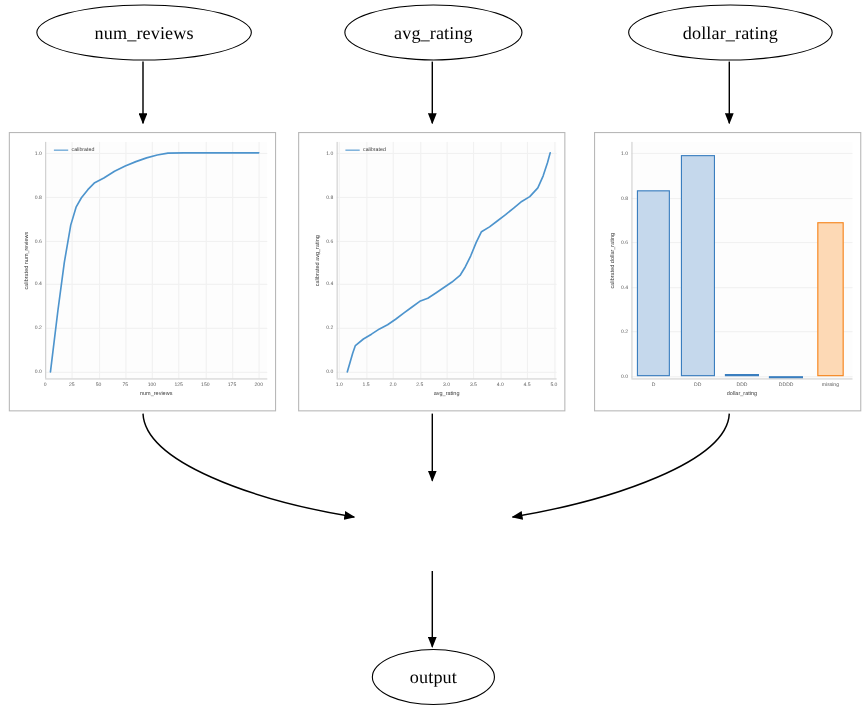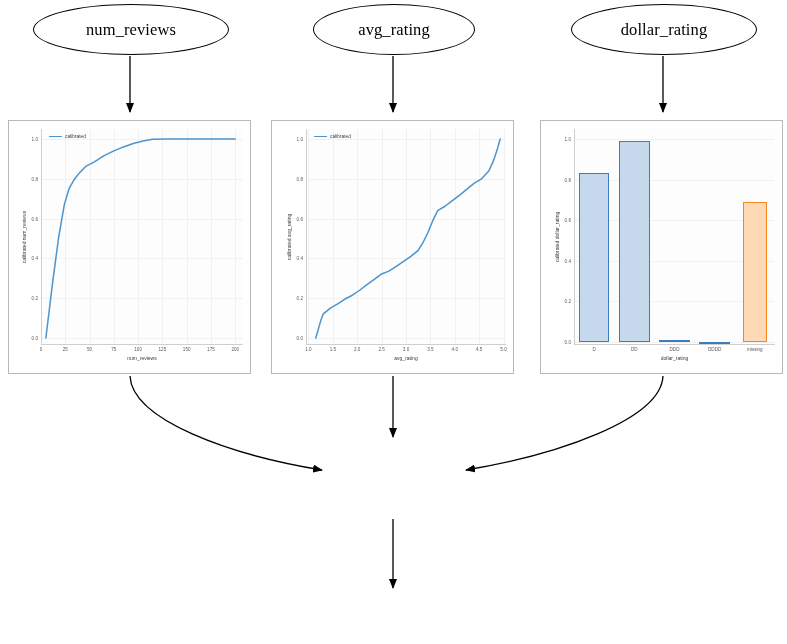--- a/index.html
+++ b/index.html
@@ -187,14 +187,17 @@
       <div class="tick y" style="left:17px;top:180.41px;width:13px;">0.2</div>
       <div class="tick y" style="left:17px;top:139.84px;width:13px;">0.4</div>
       <div class="tick y" style="left:17px;top:99.27px;width:13px;">0.6</div>
       <div class="tick y" style="left:17px;top:58.71px;width:13px;">0.8</div>
       <div class="tick y" style="left:17px;top:18.14px;width:13px;">1.0</div>
       <div class="axlabel x" style="left:133.5px;top:234px;">dollar_rating</div>
       <div class="axlabel y" style="left:13px;top:115.5px;">calibrated dollar_rating</div>
     </div>
 
 
+  <div class="ellipse" style="left:338px;top:590px;width:110px;height:49px;">
+    <span>output</span>
+  </div>
 
 </div>
 
 </body></html>

